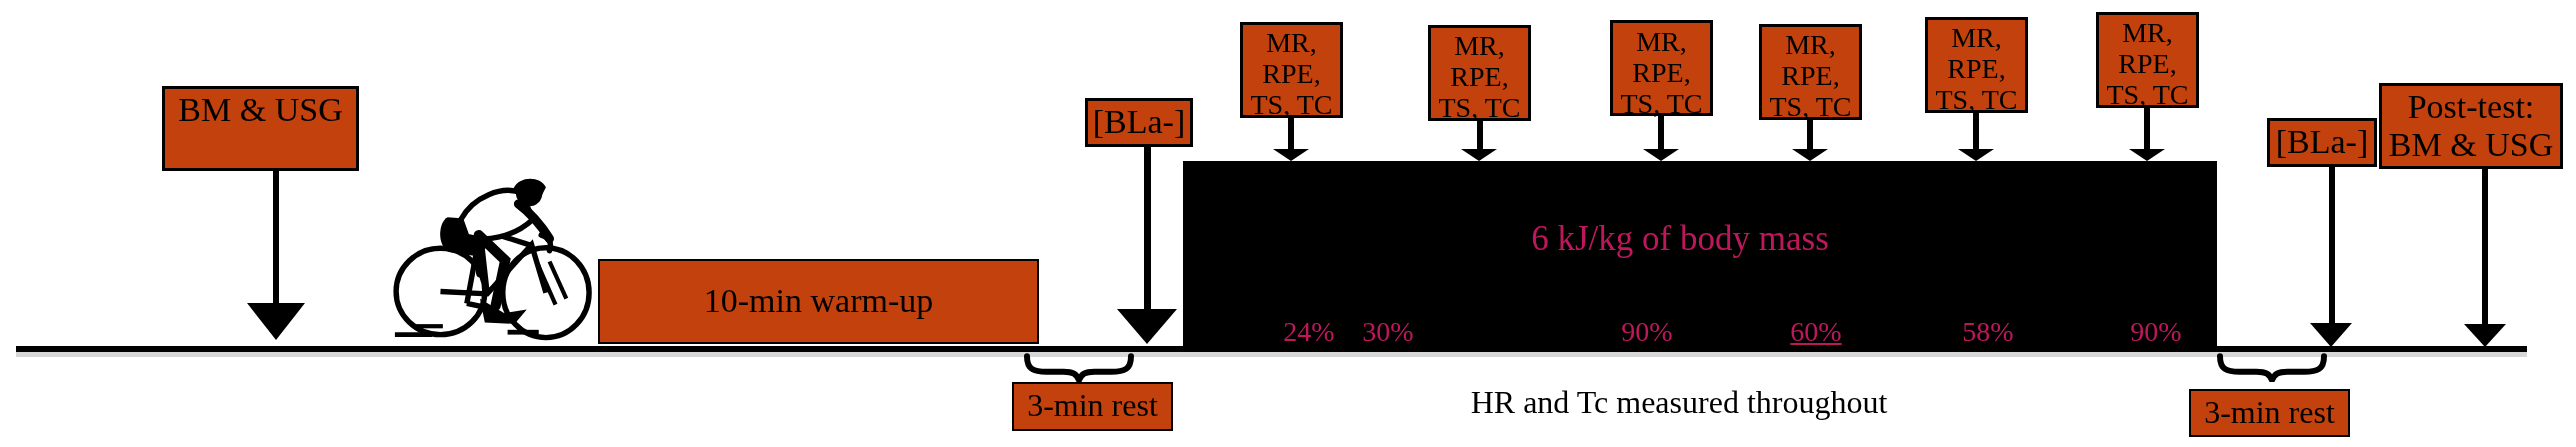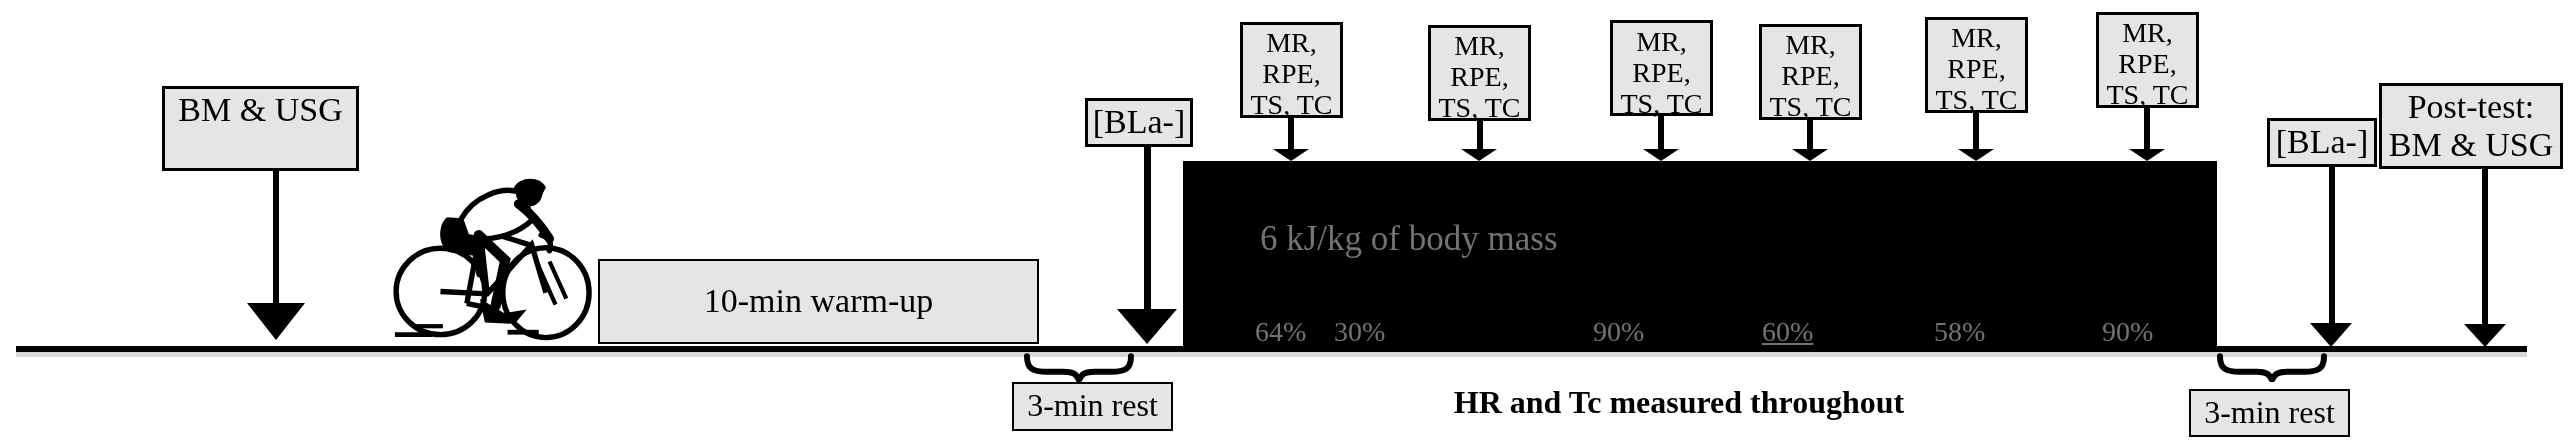--- a/index.html
+++ b/index.html
@@ -2,30 +2,30 @@
 <html style="font-size:9.6px"><head>
 <meta charset="utf-8">
 <style>
   html, body { margin:0; padding:0; background:#ffffff; }
   #stage {
     position:relative; width:2576px; height:447px; background:#ffffff;
     font-family:"Liberation Serif","DejaVu Serif",serif; color:#000; overflow:hidden;
   }
   .abs { position:absolute; box-sizing:border-box; }
   .box {
-    position:absolute; box-sizing:border-box; background:#e5e5e5;
+    position:absolute; box-sizing:border-box; background:#c2410c;
     border:3px solid #000; text-align:center; font-size:34px; line-height:38px;
   }
   .thinbox { border-width:2.4px; }
   .stem { position:absolute; background:#000; }
   .tri  { position:absolute; width:0; height:0; border-style:solid;
           border-color:#000 transparent transparent transparent; }
-  .whitetext { color:#737373; position:absolute; }
+  .whitetext { color:#be185d; position:absolute; text-align:center; }
   .pct { font-size:28px; line-height:30px; }
-  .footnote { position:absolute; font-weight:bold; font-size:32px; text-align:center; }
+  .footnote { position:absolute; font-weight:normal; font-size:32px; text-align:center; }
   .stbox { font-size:28px; line-height:31px; padding-top:2.4px; }
   svg { display:block; }
 </style>
 </head>
 <body>
 
 <div id="stage">
 
   <div class="abs" style="left:15.6px; top:346px; width:2511px; height:6px; background:#000;"></div>
   <div class="abs" style="left:15.6px; top:352px; width:2511px; height:4.8px; background:#d6d6d6;"></div>
@@ -75,21 +75,21 @@
 
   <div class="box" style="left:1085px; top:98px; width:108px; height:49px; line-height:42px;">
     <span>[BLa-]</span>
   </div>
   <div class="stem" style="left:1144px; top:146px; width:6.6px; height:163px;"></div>
   <div class="tri" style="left:1117px; top:309px; border-width:35px 30px 0 30px;"></div>
 
   <div class="abs" style="left:1183px; top:161px; width:1034px; height:185px; background:#000;"></div>
   <div class="whitetext" style="left:1260px; top:220px; width:840px; font-size:35px; line-height:38px;">6 kJ/kg of body mass</div>
 
-  <div class="whitetext pct" style="left:1255px; top:317px; width:108px;">64%</div>
+  <div class="whitetext pct" style="left:1255px; top:317px; width:108px;">24%</div>
   <div class="whitetext pct" style="left:1334px; top:317px; width:108px;">30%</div>
   <div class="whitetext pct" style="left:1593px; top:317px; width:108px;">90%</div>
   <div class="whitetext pct" style="left:1762px; top:317px; width:108px;text-decoration:underline;">60%</div>
   <div class="whitetext pct" style="left:1934px; top:317px; width:108px;">58%</div>
   <div class="whitetext pct" style="left:2102px; top:317px; width:108px;">90%</div>
 
   <div class="box stbox" style="left:1240px; top:21.6px;  width:103px; height:96px;">
     <div>MR,</div>
     <div>RPE,</div>
     <div>TS, TC</div>

